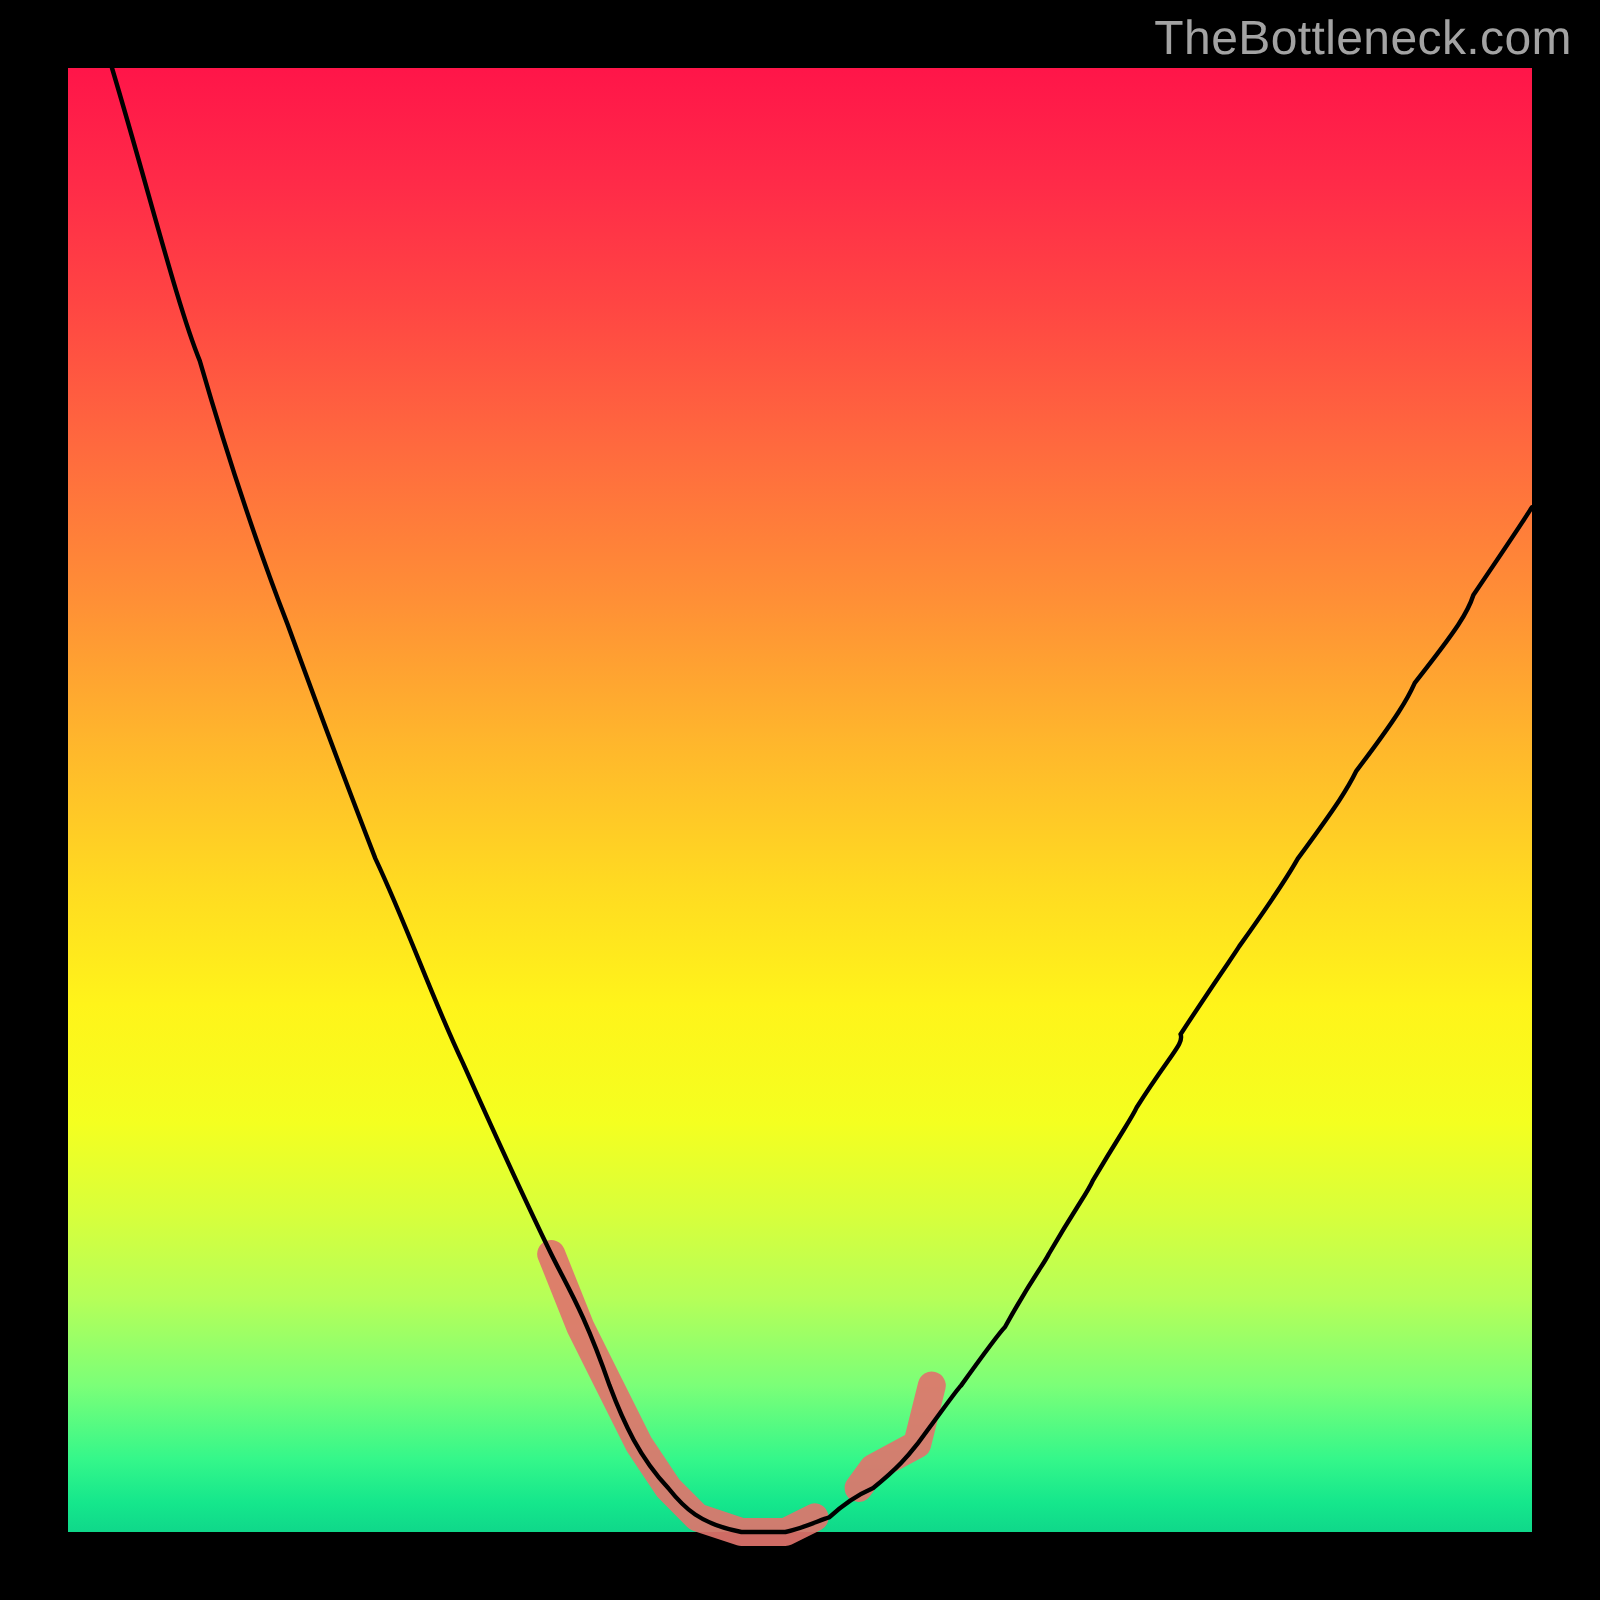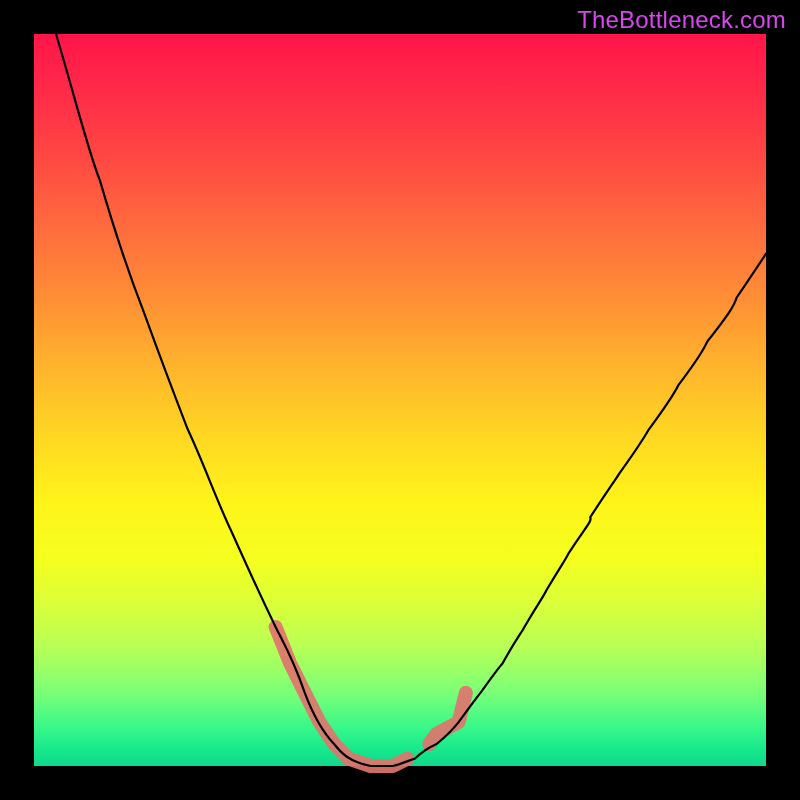--- a/index.html
+++ b/index.html
@@ -40,21 +40,21 @@
       #7bff78 90%,
       #35f78a 95%,
       #15e78c 98%,
       #0fd88a 100%
     );
   }
   .attribution {
     position: absolute;
     top: 6px;
     right: 14px;
-    color: #d946ef;
+    color: #a3a3a3;
     font-size: 24px;
     font-weight: 400;
     letter-spacing: 0.2px;
     user-select: none;
   }
   svg.curve {
     position: absolute;
     inset: 0;
     width: 732px;
     height: 732px;

